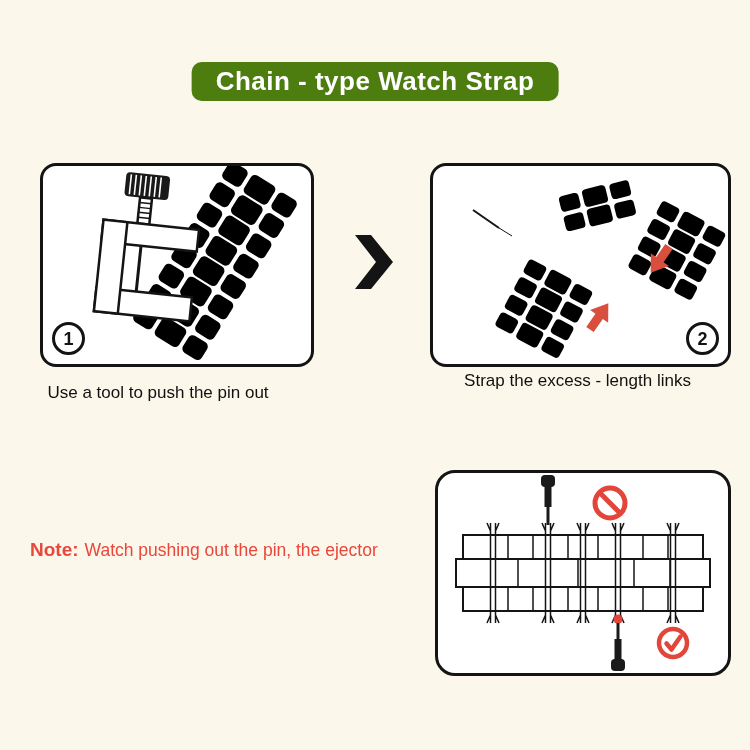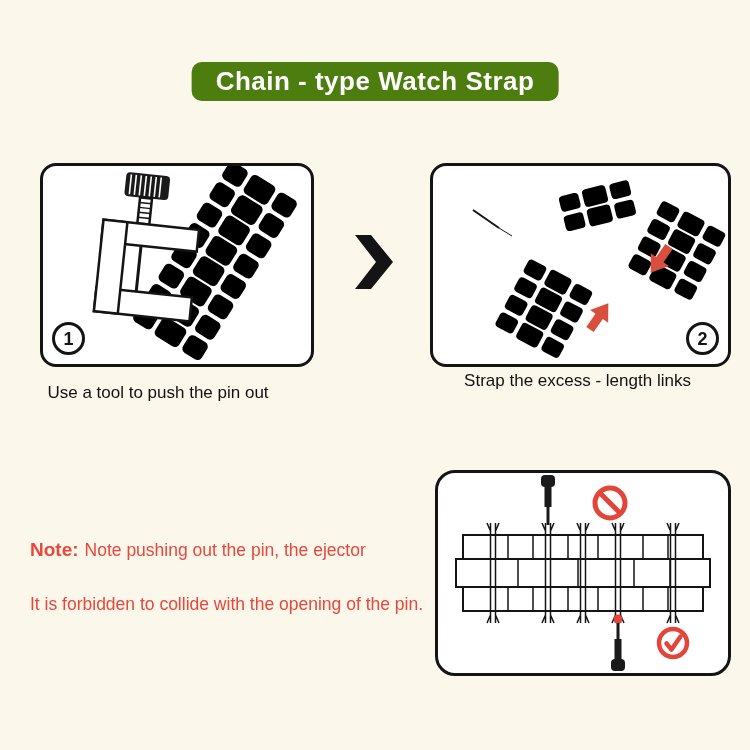--- a/index.html
+++ b/index.html
@@ -141,23 +141,22 @@
       <span>2</span>
     </div>
   </div>
 
   <div class="caption cap1">Use a tool to push the pin out</div>
   <div class="caption cap2">
     <div>Strap the excess - length links</div>
   </div>
 
   <div class="note">
-    <span class="note-label">Note:</span><span>Note pushing out the pin, the ejector</span><br>
+    <span class="note-label">Note:</span><span>Watch pushing out the pin, the ejector</span><br>
     <br>
-    <span>It is forbidden to collide with the opening of the pin.</span>
   </div>
 
   <div class="panel panel-3">
     <svg width="290" height="200" viewBox="0 0 290 200">
 
       <g>
         <rect class="band" x="25" y="62" width="240" height="24"></rect>
         <rect class="band" x="18" y="86" width="254" height="28"></rect>
         <rect class="band" x="25" y="114" width="240" height="24"></rect>
         <path class="thin" d="M70,62 V86 M95,62 V86 M130,62 V86 M160,62 V86 M205,62 V86 M230,62 V86"></path>

